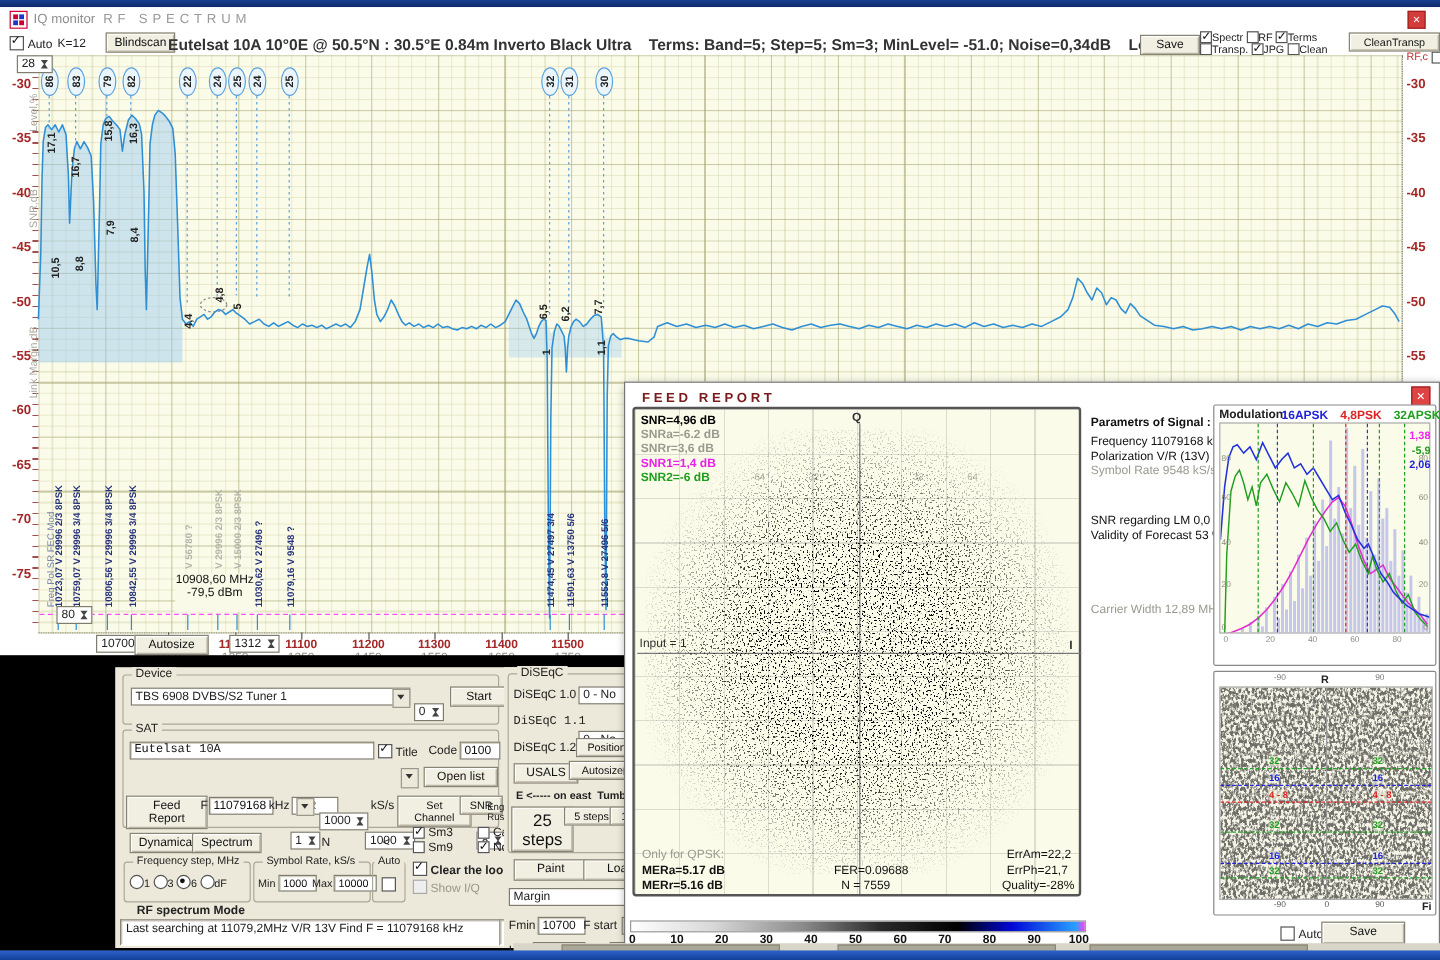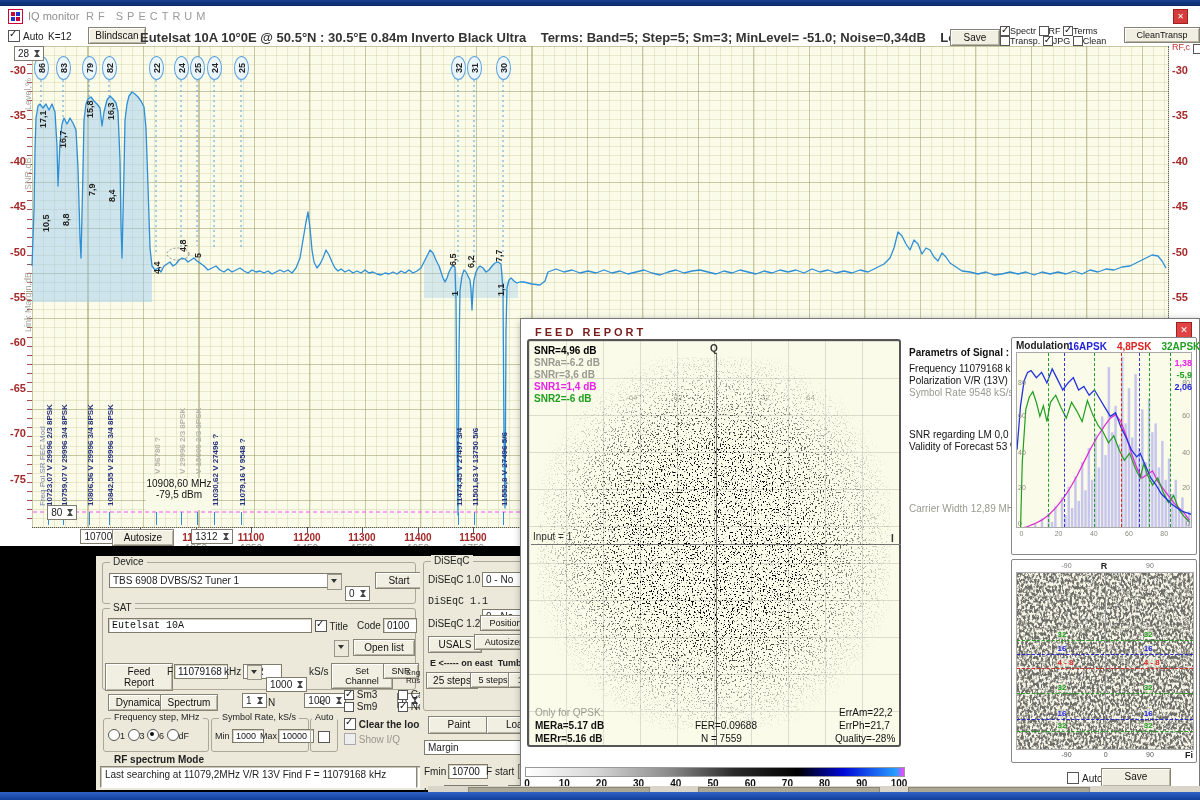--- a/index.html
+++ b/index.html
@@ -372,21 +372,21 @@
       <span class="abs l" style="left:4px;top:34px;font-family:Liberation Mono, monospace;">DiSEqC 1.1</span>
       <div class="combo abs" style="left:58px;top:32px;width:36px;">0 - No</div>
       <span class="abs l" style="left:4px;top:56px;">DiSEqC 1.2</span>
       <span class="btn abs" style="left:56px;top:53px;width:46px;font-size:9px;">Position N</span>
       <div class="fld abs" style="left:106px;top:54px;width:8px;">1</div>
       <span class="btn abs" style="left:4px;top:74px;width:40px;">USALS</span>
       <span class="btn abs" style="left:50px;top:72px;width:42px;font-size:9px;">Autosize</span>
       <span class="abs l" style="left:95px;top:76px;font-size:9px;">Latt.</span>
       <div class="fld abs" style="left:112px;top:74px;width:14px;">50</div>
       <span class="abs" style="left:6px;top:96px;font-size:9px;font-weight:bold;white-space:nowrap;"><span>E &lt;-----  on east</span>&nbsp;&nbsp;<span>Tumblin</span></span>
-      <span class="btn abs" style="left:2px;top:110px;width:38px;font-size:10px;text-align:center;">25 steps</span>
+      <span class="btn abs" style="left:2px;top:110px;width:38px;font-size:14px;text-align:center;">25 steps</span>
       <span class="btn abs" style="left:46px;top:110px;width:32px;font-size:9px;">5 steps</span>
       <span class="btn abs" style="left:84px;top:110px;width:30px;font-size:9px;">1 step</span>
     </div>
     <span class="btn abs" style="left:8px;top:160px;width:48px;height:12px;">Paint</span>
     <span class="btn abs" style="left:66px;top:160px;width:48px;height:12px;">Load</span>
     <div class="combo abs" style="left:4px;top:184px;width:96px;">Margin</div>
       <b class="dd abs" style="left:102px;top:185px;height:13px;"></b>
     <span class="abs l" style="left:4px;top:210px;">Fmin</span>
     <div class="fld abs" style="left:28px;top:208px;width:32px;">10700</div>
     <span class="abs l" style="left:66px;top:210px;">F start</span>

